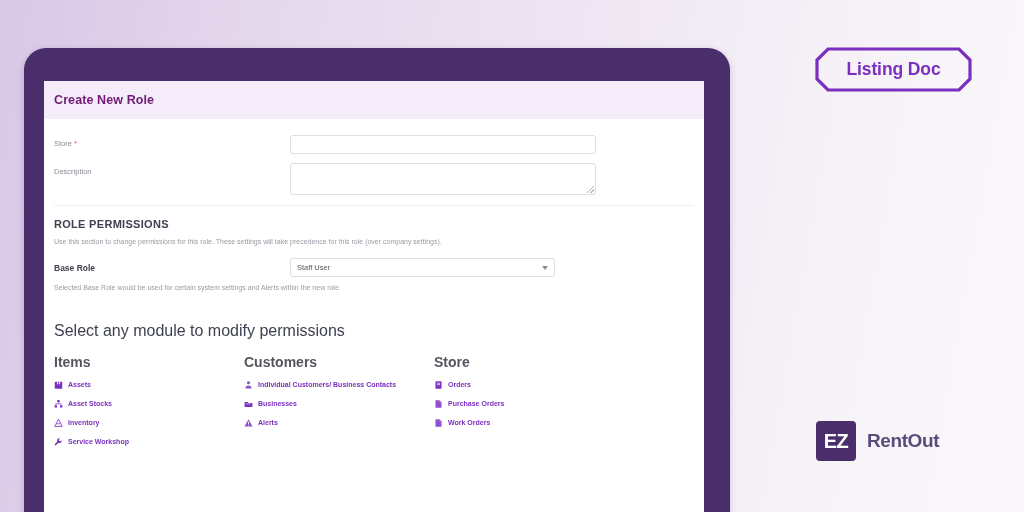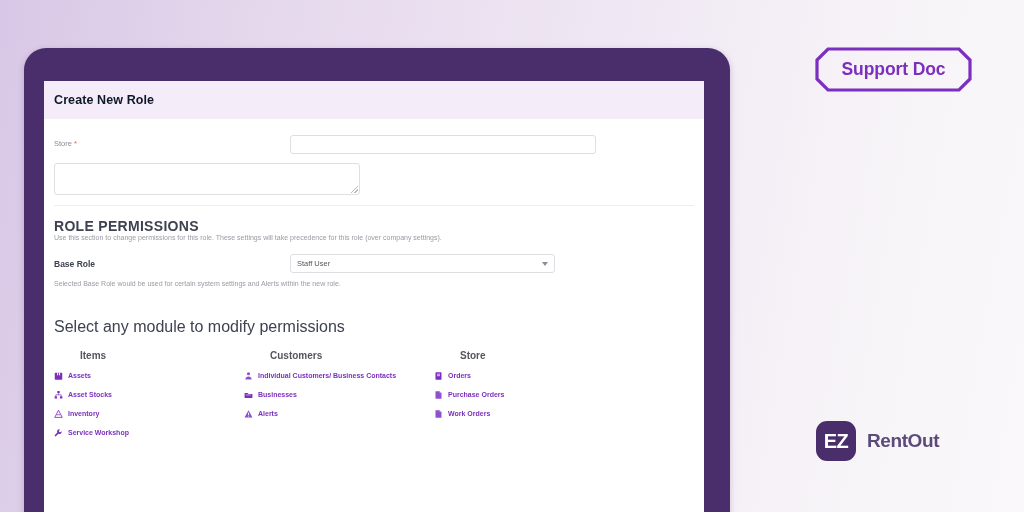--- a/index.html
+++ b/index.html
@@ -40,21 +40,21 @@
   .card-header {
     height: 38px;
     background: #f5ecf9;
     display: flex;
     align-items: center;
     padding: 0 0 0 10px;
   }
   .card-title {
     font-size: 12.5px;
     font-weight: bold;
-    color: #0f172a;
+    color: #701a75;
     letter-spacing: 0.1px;
   }
 
   
   .form-area {
     padding: 16px 10px 0 10px;
   }
   .form-row {
     display: flex;
     align-items: flex-start;
@@ -103,24 +103,25 @@
     height: 1px;
     background: #eeeef1;
     margin: 10px 10px 0 10px;
   }
 
   
   .perm-section {
     padding: 12px 10px 0 10px;
   }
   .section-title {
-    font-size: 14px;
+    font-size: 11px;
     font-weight: bold;
     color: #3e4150;
     letter-spacing: 0.3px;
+    margin-bottom: 8px;
   }
   .helper-text {
     font-size: 7px;
     color: #9a9aa4;
     margin-bottom: 13px;
   }
   .select-row {
     display: flex;
     align-items: center;
     margin-bottom: 7px;
@@ -173,25 +174,24 @@
   }
   .columns {
     display: flex;
   }
   .col-items    { width: 190px; }
   .col-organize { width: 186px; }
   .col-customers{ width: 190px; }
   .col-tasks    { width: 94px; }
 
   .col-head {
-    font-size: 10px;
+    font-size: 14px;
     font-weight: bold;
     color: #55555f;
     margin-bottom: 10px;
-    margin-left: 26px;
   }
   .mod-link {
     display: flex;
     align-items: flex-start;
     margin-bottom: 9px;
     text-decoration: none;
   }
   .mod-icon {
     width: 9px;
     height: 10px;
@@ -231,21 +231,21 @@
   .logo {
     position: absolute;
     left: 816px;
     top: 421px;
     display: flex;
     align-items: center;
   }
   .logo-mark {
     width: 40px;
     height: 40px;
-    border-radius: 11px;
+    border-radius: 4px;
     background: #4a2d6b;
     display: flex;
     align-items: center;
     justify-content: center;
     margin-right: 11px;
   }
   .logo-mark span {
     color: #ffffff;
     font-size: 20px;
     font-weight: bold;
@@ -258,21 +258,21 @@
     letter-spacing: -0.4px;
   }
 </style>
 </head>
 <body>
 
 <div class="support-badge">
   <svg width="157" height="45" viewBox="0 0 157 45">
     <polygon points="13,2 144,2 155,13 155,32 144,43 13,43 2,32 2,13" fill="none" stroke="#7b2fbe" stroke-width="3.2"></polygon>
   </svg>
-  <div class="label">Support Doc</div>
+  <div class="label">Listing Doc</div>
 </div>
 
 <div class="logo">
   <div class="logo-mark">
     <span>EZ</span>
   </div>
   <div class="logo-text">RentOut</div>
 </div>
 
 <div class="device-frame">
@@ -283,20 +283,21 @@
     </div>
 
     <div class="form-area">
       <div class="form-row">
         <div class="form-label">
           <span>Store</span><span class="req-star">&nbsp;*</span>
         </div>
         <input class="text-input" type="text" value="" style="">
       </div>
       <div class="form-row">
+        <div class="form-label">Description</div>
         <div class="text-area">
           <div class="resize-grip"></div>
         </div>
       </div>
     </div>
 
     <div class="divider"></div>
 
     <div class="perm-section">
       <div class="section-title">ROLE PERMISSIONS</div>

